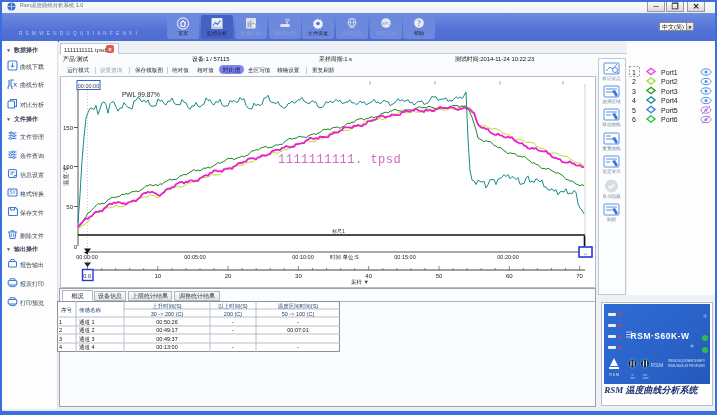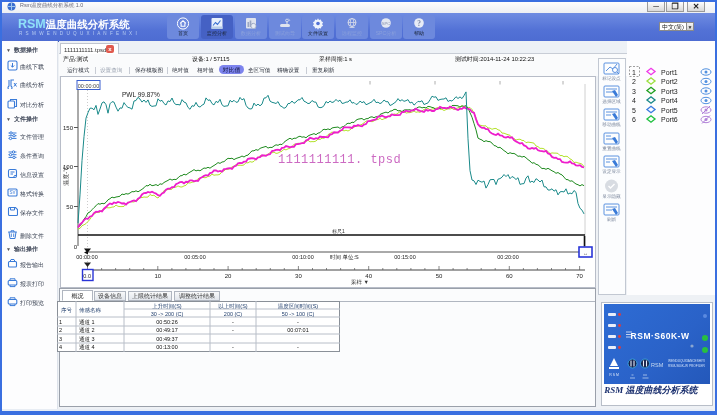--- a/index.html
+++ b/index.html
@@ -56,21 +56,20 @@
 <svg class="abs" style="left:7px;top:2px" width="9" height="9">
       <circle cx="4.5" cy="4.5" r="4" fill="#3a6fd0"></circle>
       <path d="M1 4.5h7M4.5 1v7" stroke="#9fc6ee" stroke-width="1" fill="none"></path>
     </svg>
 <div class="abs" id="titletxt">Rsm温度曲线分析系统 1.0</div>
 <div class="abs winbtn" style="left:647px;">─</div>
 <div class="abs winbtn" style="left:666px;">❐</div>
 <div class="abs winbtn" style="left:687px;">✕</div>
 
 <div class="abs" id="bluebar"></div>
-<div class="abs" id="logo1"><span class="rsm">RSM</span>温度曲线分析系统</div>
 <div class="abs" id="logo2">R S M W E N D U Q U X I A N F E N X I</div>
 
 <div class="abs navb" style="left:167px;">
       <svg width="13" height="13" viewBox="0 0 13 13">
         <circle cx="6.5" cy="6.5" r="5.6" fill="none" stroke="#fff" stroke-width="1"></circle>
         <path d="M3.6 6.4 6.5 3.8 9.4 6.4M4.6 6.2v3h3.8v-3" fill="none" stroke="#fff" stroke-width="1.1"></path>
       </svg>
       <div class="lb">首页</div>
     </div>
 <div class="abs navb act" style="left:201px;">

